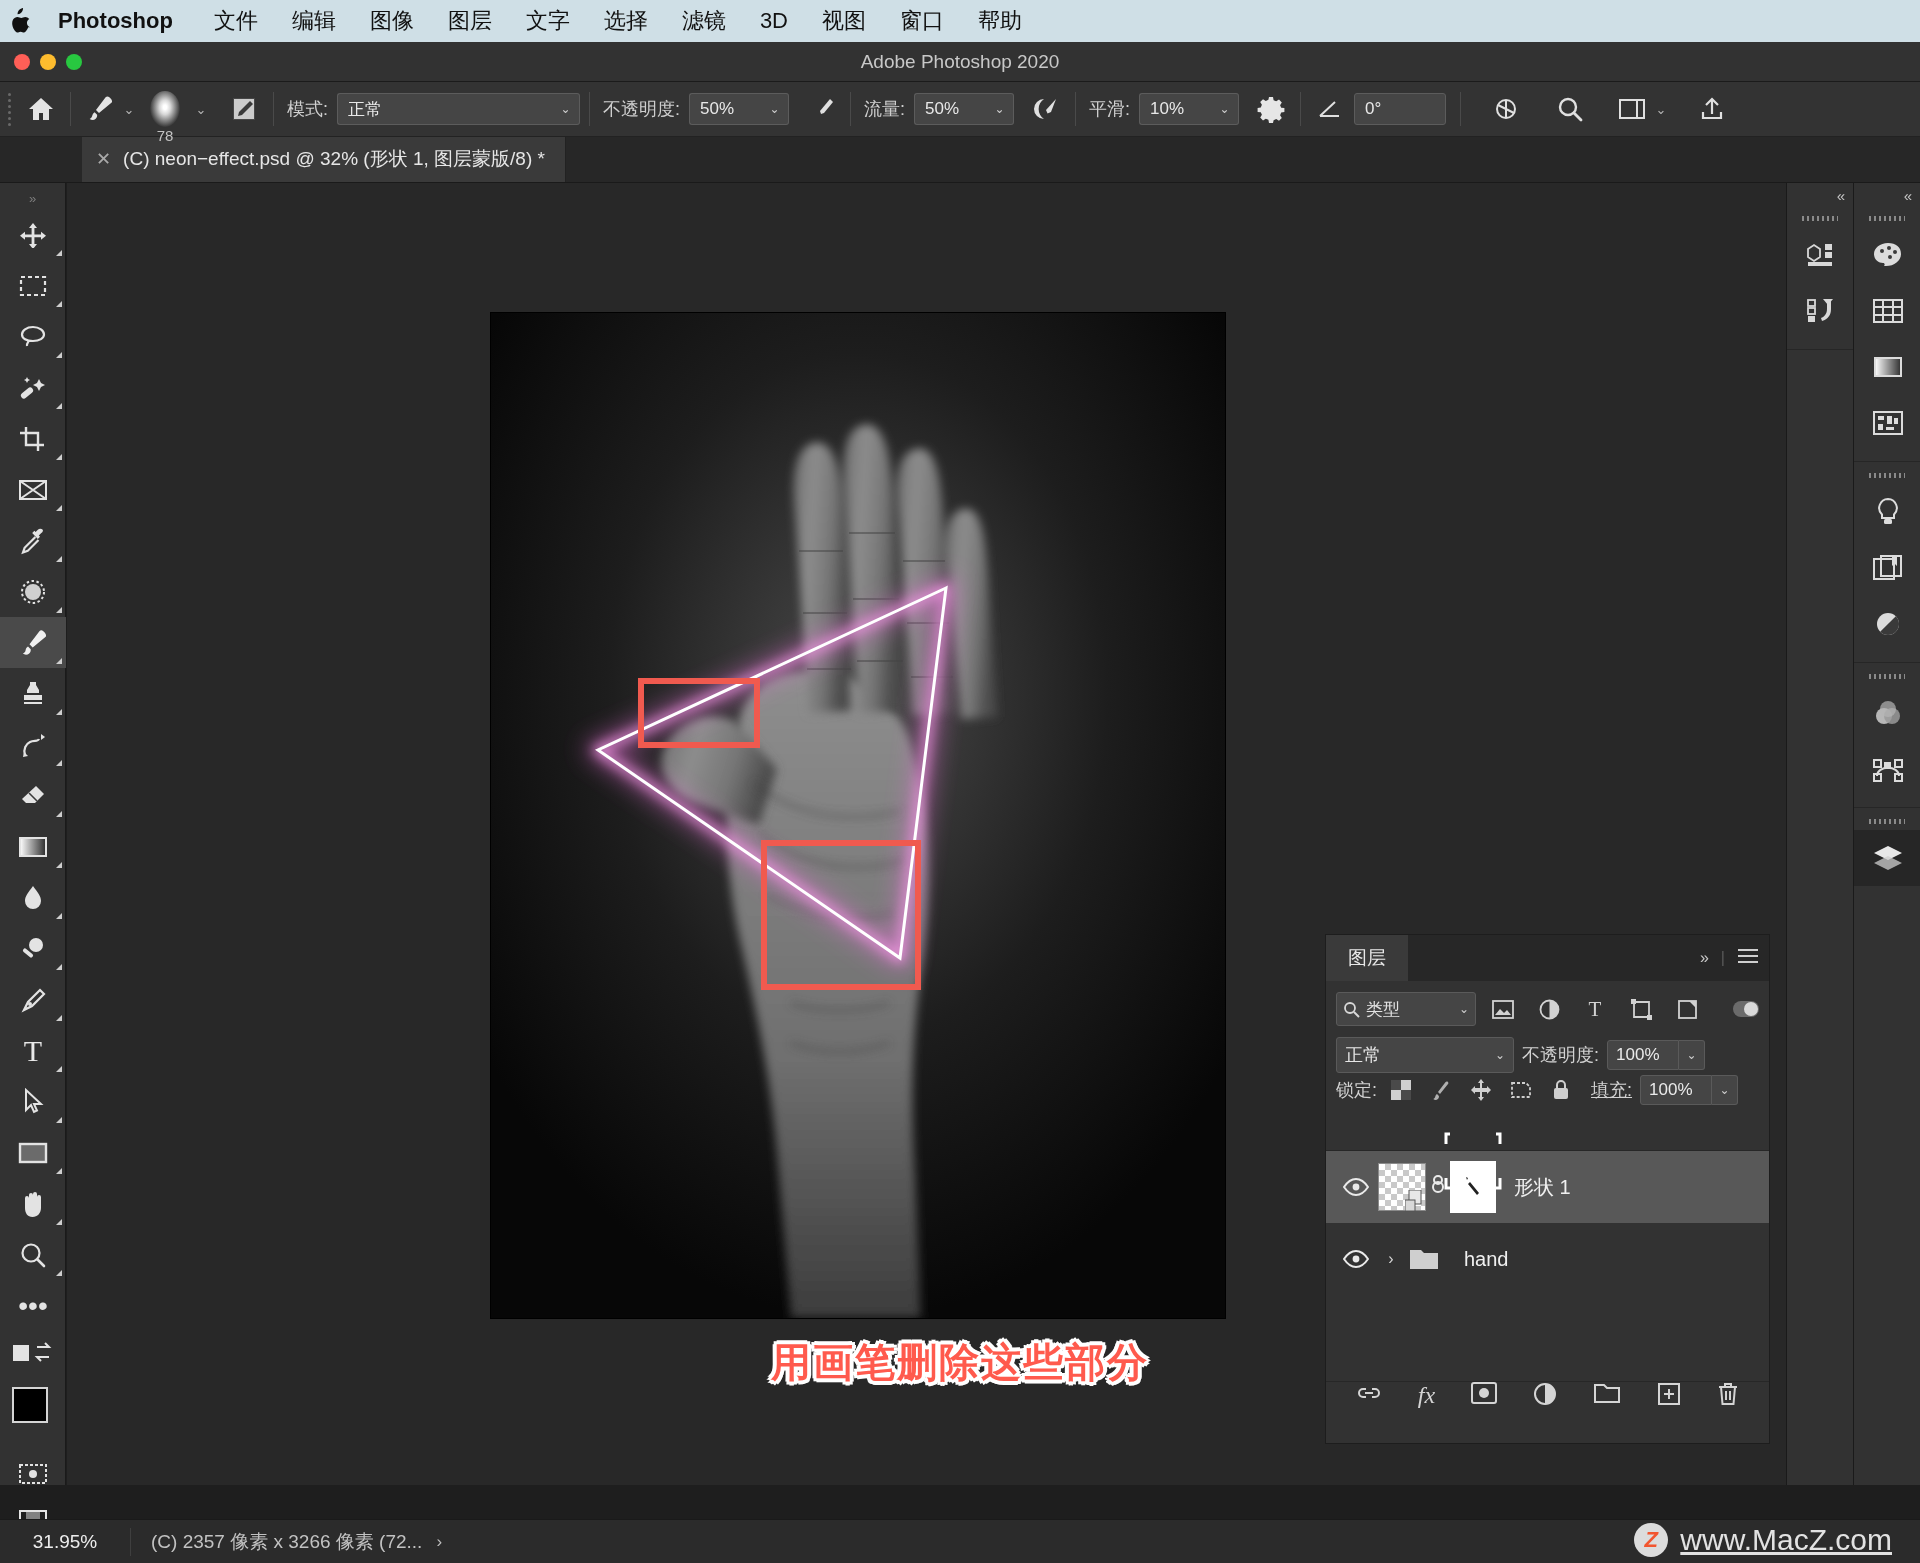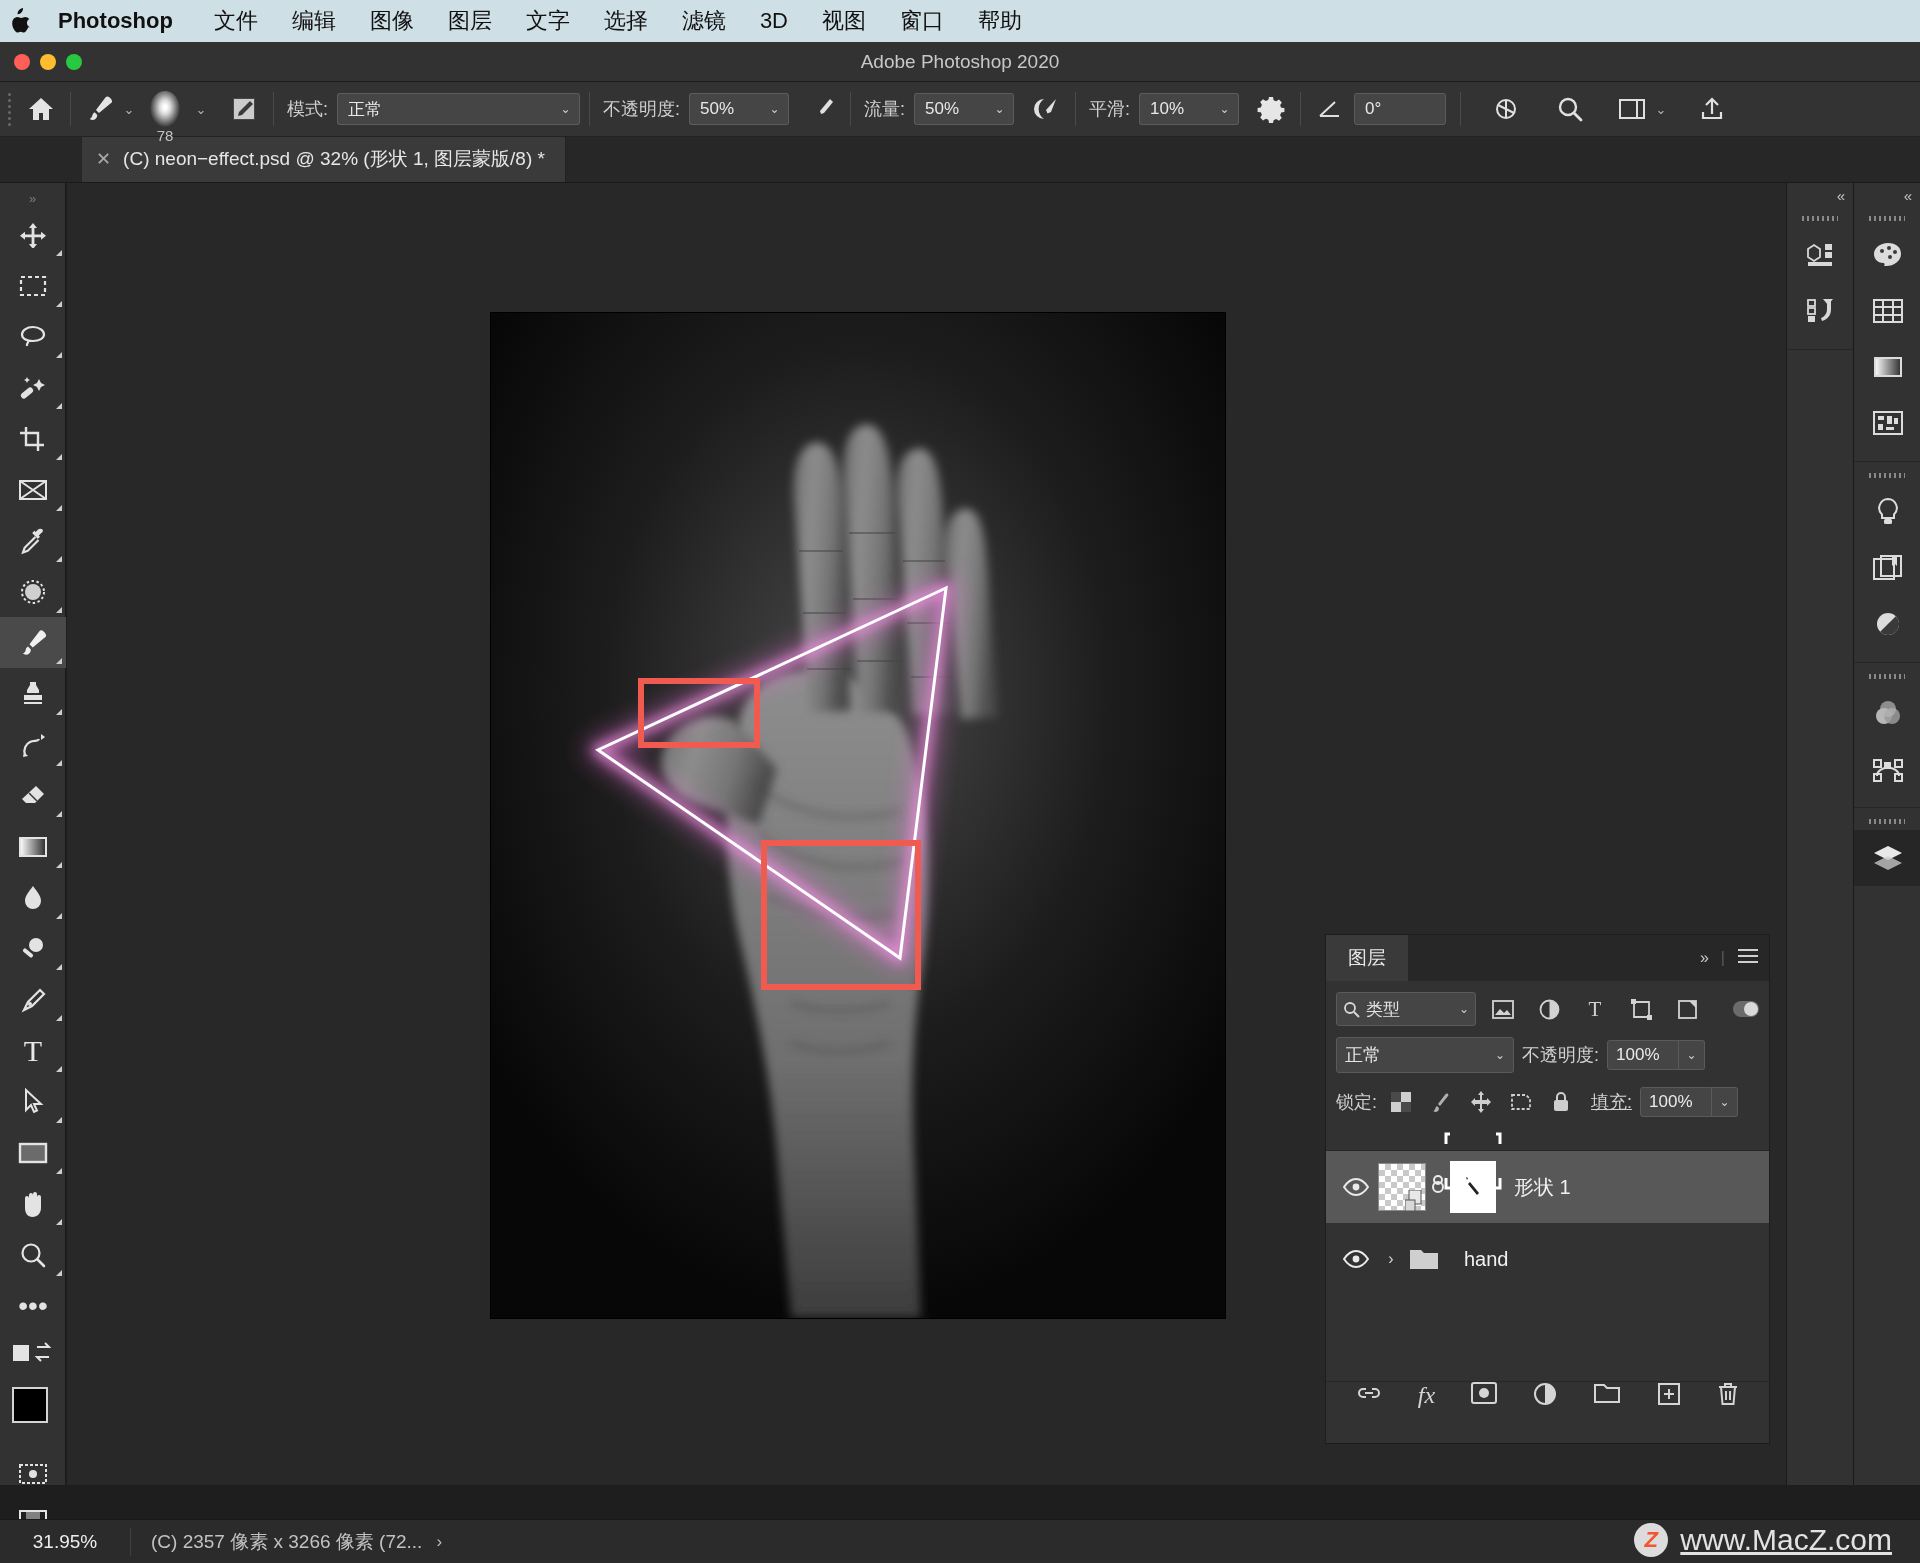--- a/index.html
+++ b/index.html
@@ -600,20 +600,21 @@
         <g filter="url(#glowmid)" opacity="0.9">
           <path d="M455 275 L107 437 L409 645 Z" fill="none" stroke="#f79ae8" stroke-width="7"></path>
         </g>
         <path d="M455 275 L107 437 L409 645 Z" fill="none" stroke="#ffffff" stroke-width="3"></path>
       </svg>
 
       <div class="redbox rb1"></div>
       <div class="redbox rb2"></div>
     </div>
 
+    <div class="anno">用画笔删除这些部分</div>
 
     <div class="layers" style="left:1258px;top:751px;">
       <div class="lp-tabs">
         <div class="lp-tab">
           <span>图层</span>
         </div>
         <div class="lp-tabicons">
           <span>»</span>
           <span style="color:#5a5a5a;">|</span>
           <span>
@@ -669,21 +670,21 @@
           <span>正常</span>
           <span style="font-size:12px;color:#cfcfcf;">⌄</span>
         </div>
         <span class="lp-lbl">不透明度:</span>
         <span style="display:flex;">
           <span class="lp-num">100%</span>
           <span class="lp-numarr">⌄</span>
         </span>
       </div>
 
-      <div class="lp-row" style="margin-top:14px;">
+      <div class="lp-row" style="margin-top:2px;">
         <span class="lp-lbl">锁定:</span>
         <span class="lock-ic">
           <svg width="20" height="20" viewBox="0 0 20 20">
               <rect width="20" height="20" fill="#cfcfcf"></rect>
               <rect x="0" y="0" width="10" height="10" fill="#4a4a4a"></rect>
               <rect x="10" y="10" width="10" height="10" fill="#4a4a4a"></rect>
             </svg>
           </span>
         <span class="lock-ic">
           <svg width="22" height="22" viewBox="0 0 22 22">

